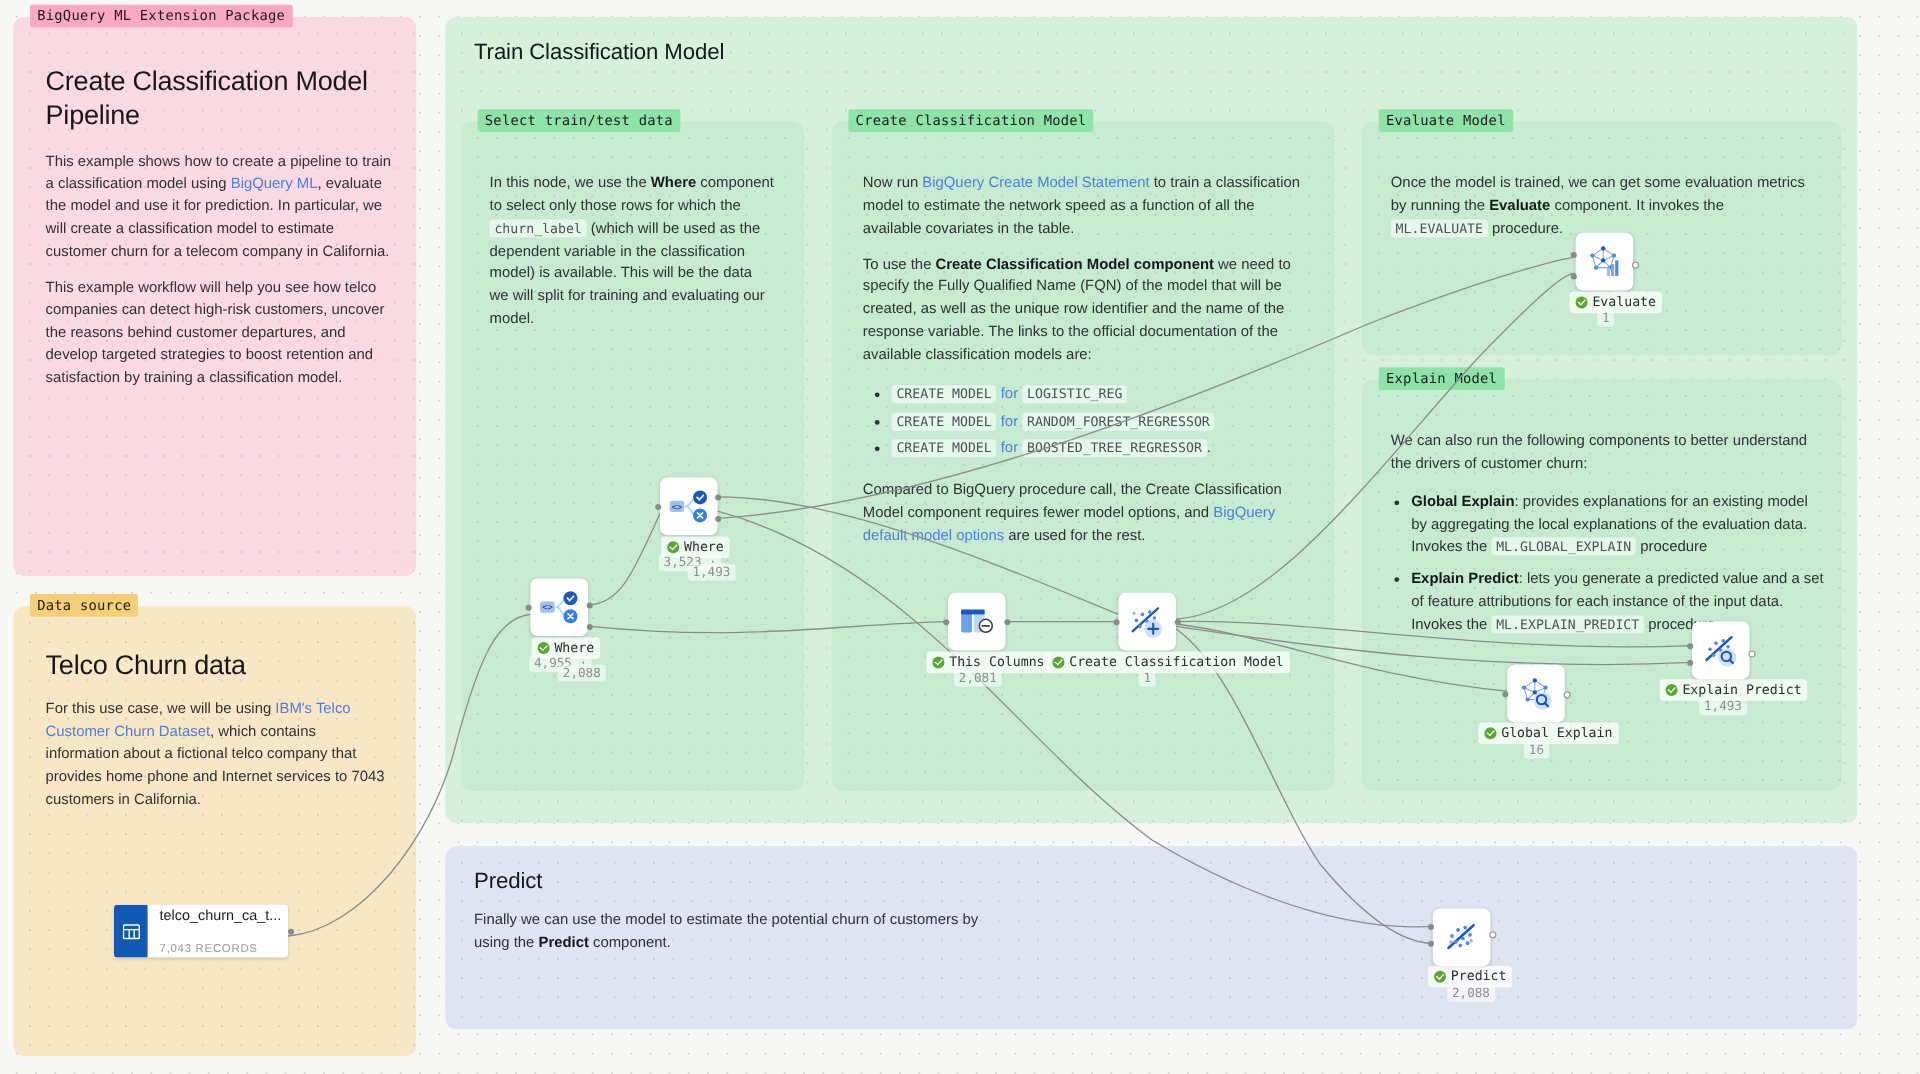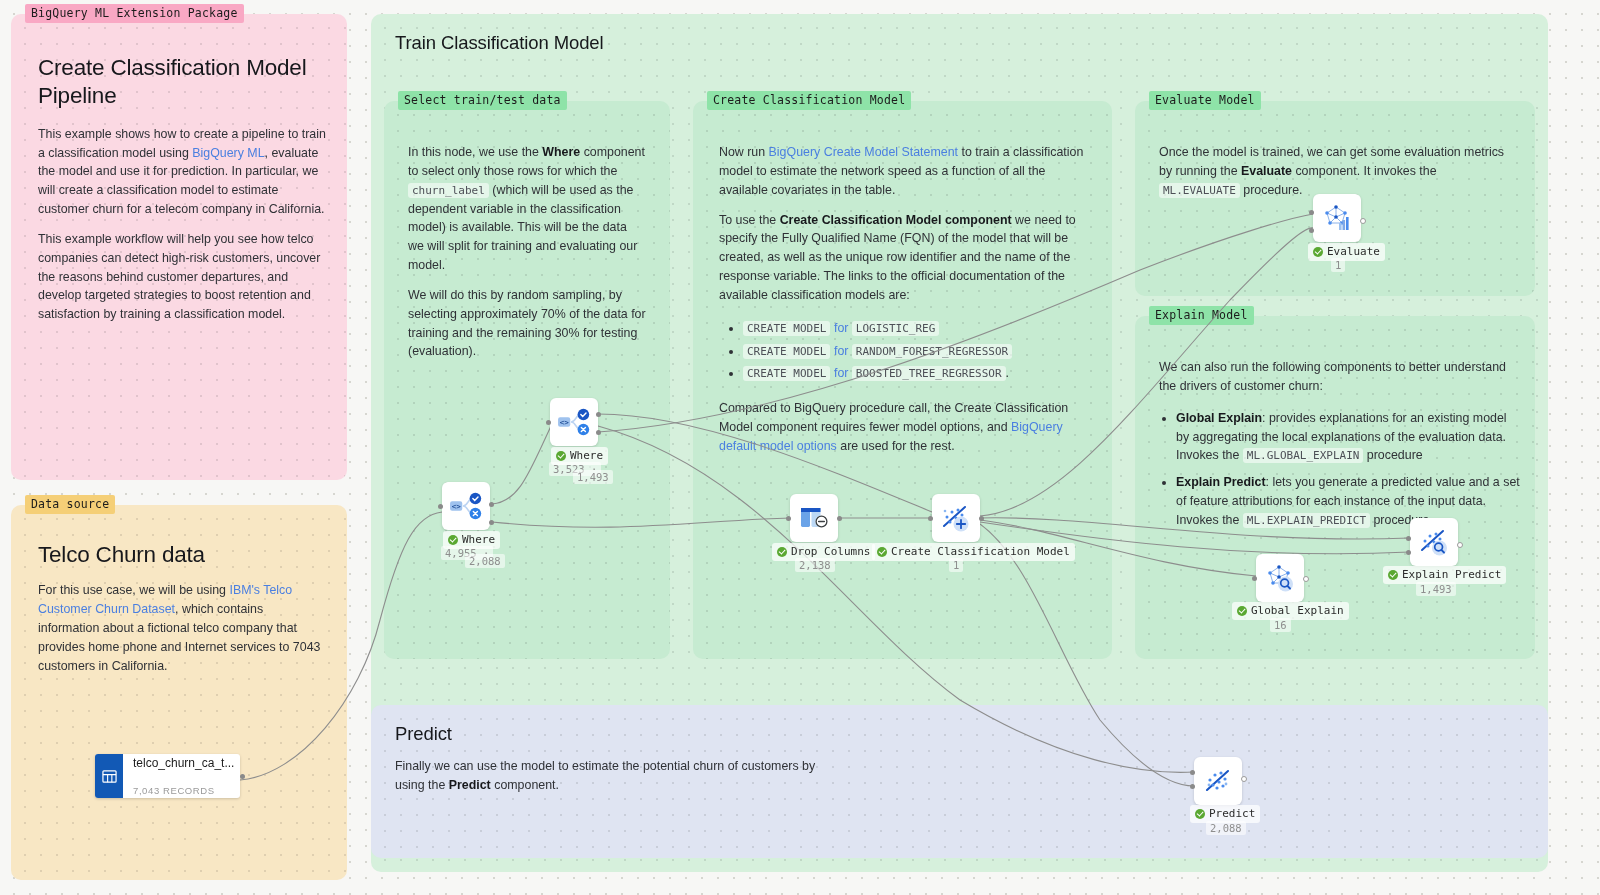--- a/index.html
+++ b/index.html
@@ -178,30 +178,29 @@
   </div>
 
   <div class="zone zone-yellow" style="left:11px; top:505px; width:336px; height:375px;padding-left:17px;">
     <div class="zone-label tag-yellow">Data source</div>
     <div class="doc" style="left:27px; top:36px; width:288px;">
       <h1 class="title" style="margin-bottom:12px;">Telco Churn data</h1>
       <p class="body"><span>For this use case, we will be using </span><a class="link" href="#">IBM's Telco Customer Churn Dataset</a><span>, which contains information about a fictional telco company that provides home phone and Internet services to 7043 customers in California.</span></p>
     </div>
   </div>
 
-  <div class="zone zone-green" style="left:371px; top:14px; width:1177px; height:858px;">
+  <div class="zone zone-green" style="left:371px; top:14px; width:1177px; height:672px;">
     <div class="doc" style="left:24px; top:18px;">
       <h2 class="section-title">Train Classification Model</h2>
     </div>
 
     <div class="zone zone-green2" style="left:13px; top:87px; width:286px; height:558px;">
       <div class="zone-label tag-green">Select train/test data</div>
       <div class="doc" style="left:24px; top:42px; width:238px;">
         <p class="body"><span>In this node, we use the </span><strong>Where</strong><span> component to select only those rows for which the </span><code class="inl">churn_label</code><span> (which will be used as the dependent variable in the classification model) is available. This will be the data we will split for training and evaluating our model.</span></p>
-        <p class="body">We will do this by random sampling, by selecting approximately 70% of the data for training and the remaining 30% for testing (evaluation).</p>
       </div>
     </div>
 
     <div class="zone zone-green2" style="left:322px; top:87px; width:419px; height:558px;">
       <div class="zone-label tag-green">Create Classification Model</div>
       <div class="doc" style="left:26px; top:42px; width:372px;">
         <p class="body"><span>Now run </span><a class="link" href="#">BigQuery Create Model Statement</a><span> to train a classification model to estimate the network speed as a function of all the available covariates in the table.</span></p>
         <p class="body"><span>To use the </span><strong>Create Classification Model component</strong><span> we need to specify the Fully Qualified Name (FQN) of the model that will be created, as well as the unique row identifier and the name of the response variable. The links to the official documentation of the available classification models are:</span></p>
         <ul class="body-list" style="margin-top:14px;margin-left:24px;">
           <li><code class="inl">CREATE MODEL</code> <a class="link" href="#">for</a> <code class="inl">LOGISTIC_REG</code></li>
@@ -331,23 +330,23 @@
       <rect x="2" y="4" width="19.5" height="4" fill="#1a56c4"></rect>
       <circle cx="22.5" cy="17.5" r="6" fill="#fff"></circle>
       <circle cx="22.5" cy="17.5" r="5.4" fill="none" stroke="#3c4043" stroke-width="1.3"></circle>
       <line x1="19.7" y1="17.5" x2="25.3" y2="17.5" stroke="#3c4043" stroke-width="1.5" stroke-linecap="round"></line>
     </svg>
   </div>
   <div class="port" style="left:786px; top:516px;"></div>
   <div class="port" style="left:837px; top:516px;"></div>
   <div class="node-label" style="left:772px; top:543px;">
     <span class="ok"></span>
-    <span>Drop Columns</span>
-  </div>
-  <div class="node-count" style="left:795px; top:558px;"><span>2,138</span></div>
+    <span>This Columns</span>
+  </div>
+  <div class="node-count" style="left:795px; top:558px;"><span>2,081</span></div>
 
   <div class="node" style="left:932px; top:494px;">
     <svg width="32" height="30" viewBox="0 0 32 30">
       <line x1="4" y1="23" x2="25" y2="4" stroke="#1a56c4" stroke-width="2" stroke-linecap="round"></line>
       <circle cx="7" cy="14" r="1.5" fill="#4a8bed"></circle>
         <circle cx="12" cy="9" r="1.5" fill="#4a8bed"></circle>
       <circle cx="18" cy="7" r="1.5" fill="#4a8bed"></circle>
         <circle cx="22" cy="12" r="1.5" fill="#4a8bed"></circle>
       <circle cx="10" cy="19" r="1.5" fill="#4a8bed"></circle>
         <circle cx="16" cy="15" r="1.5" fill="#4a8bed"></circle>

